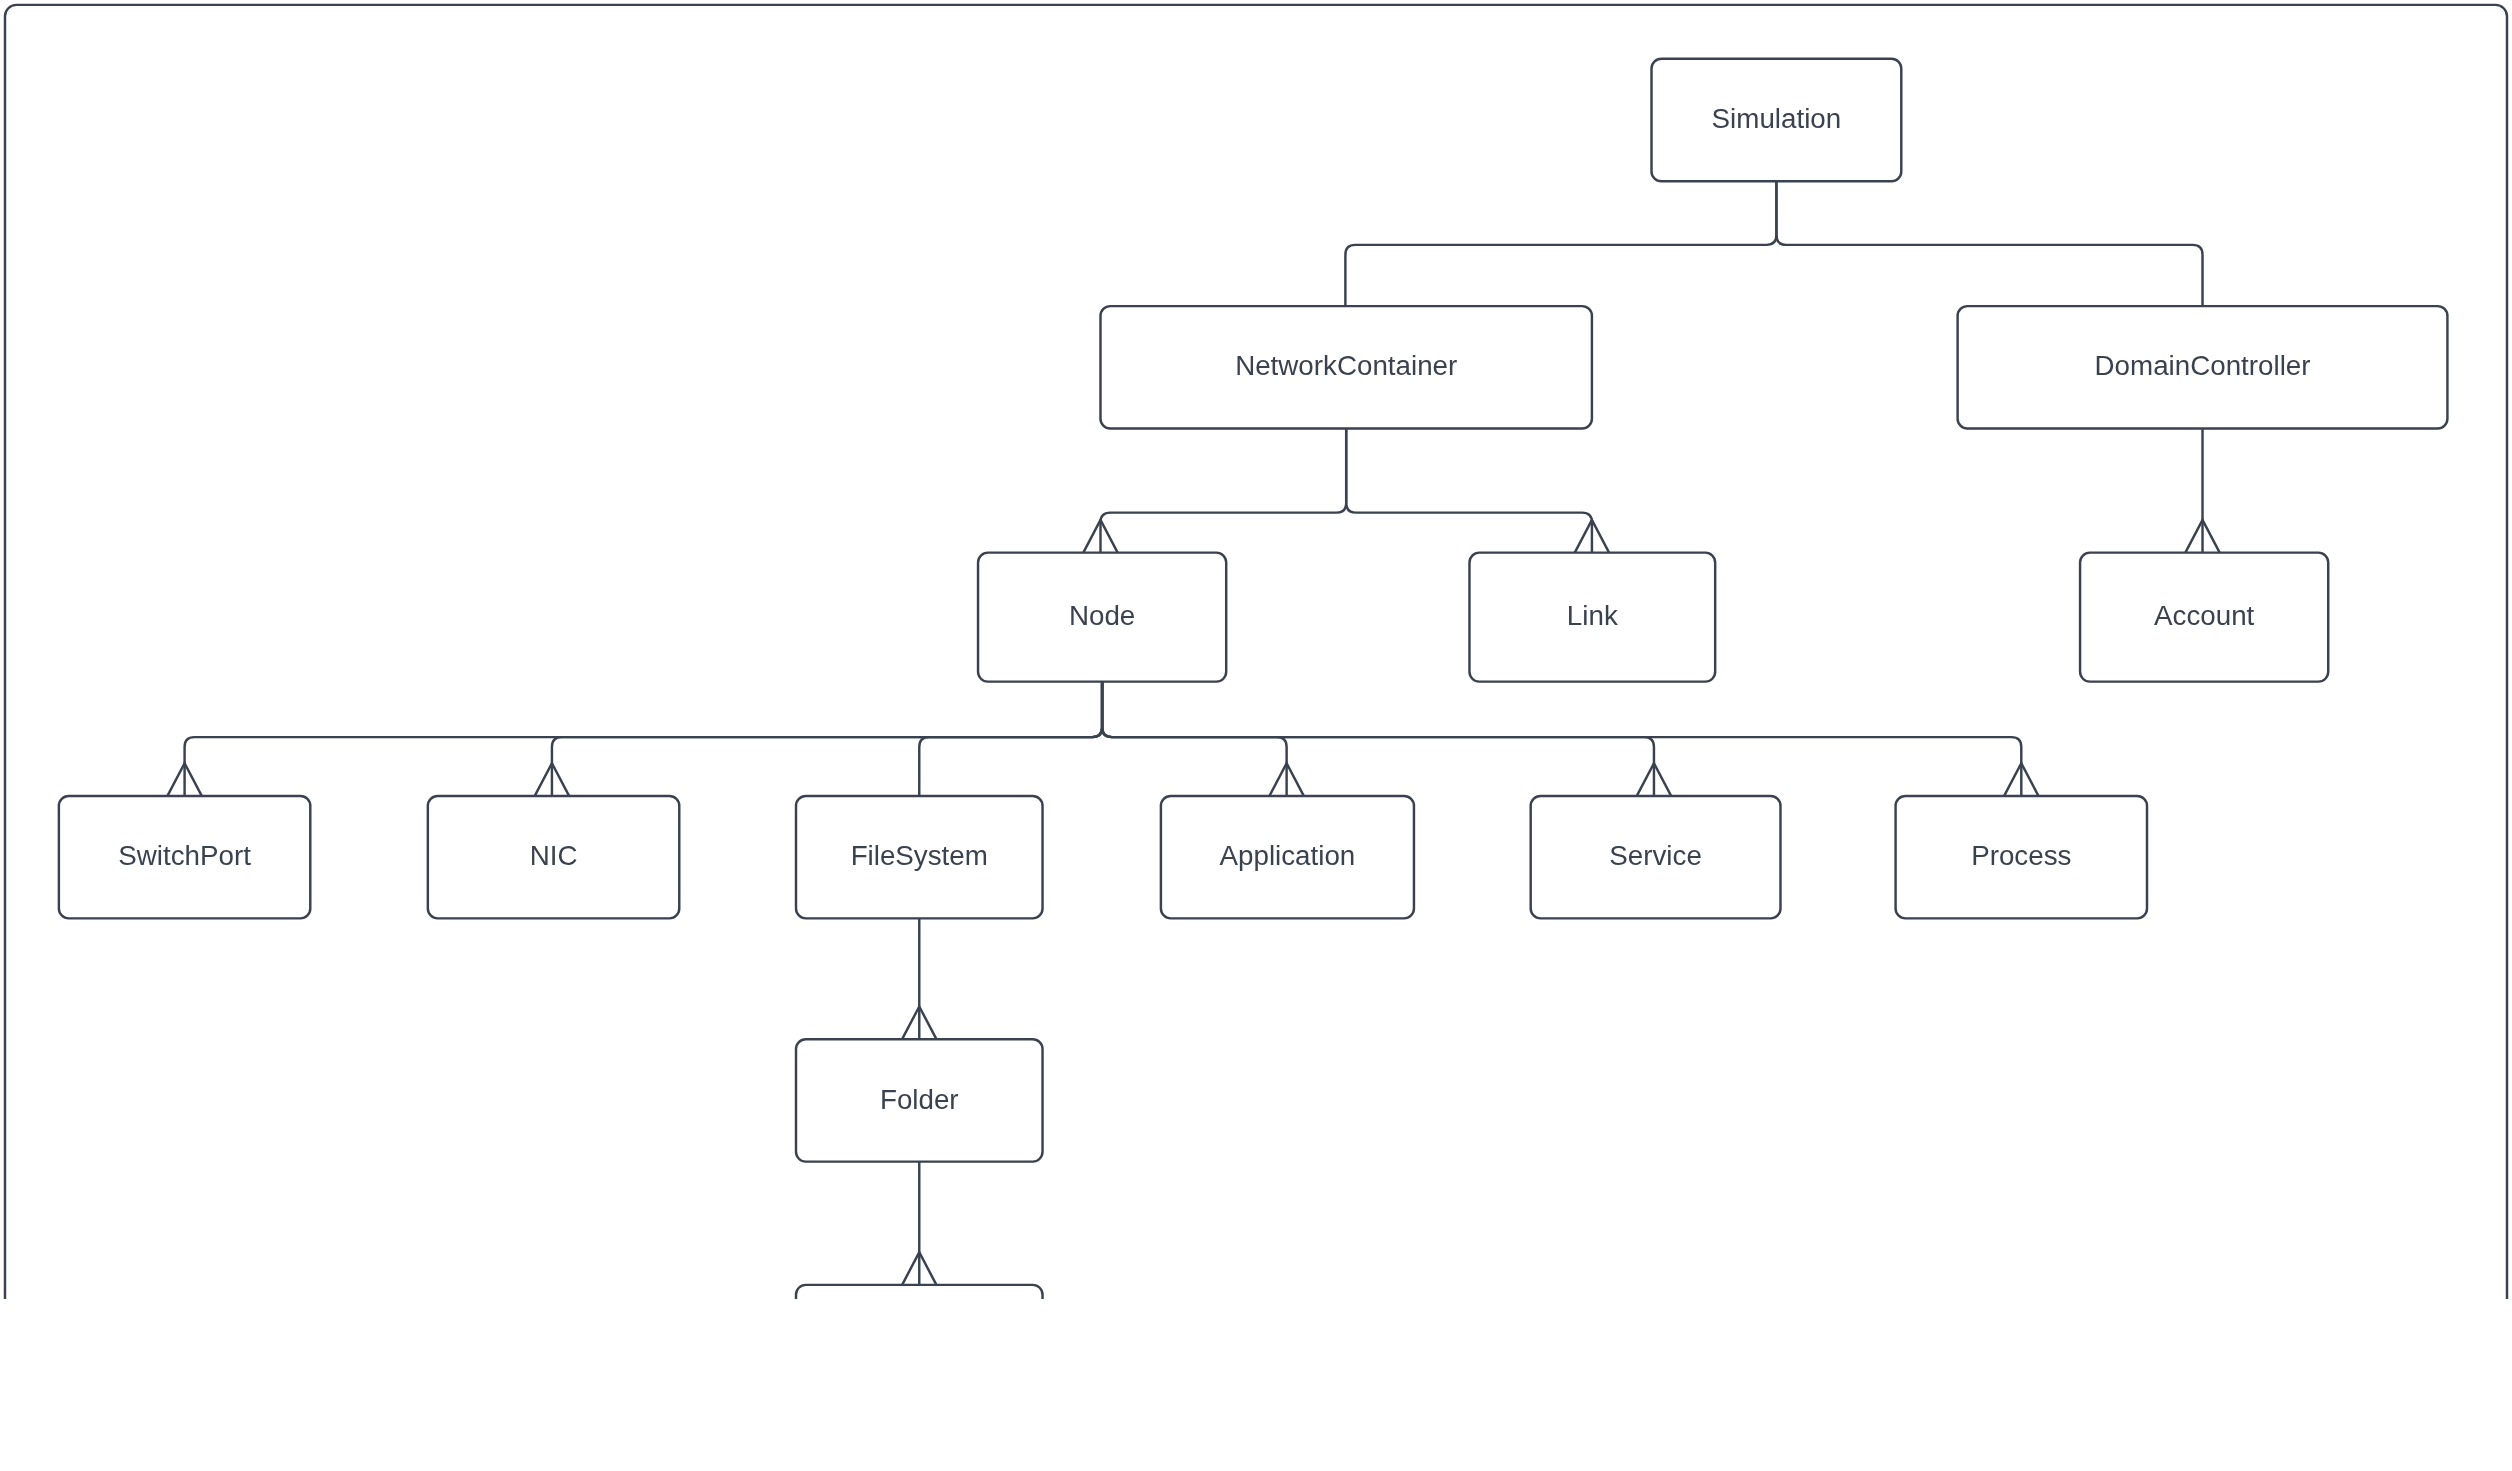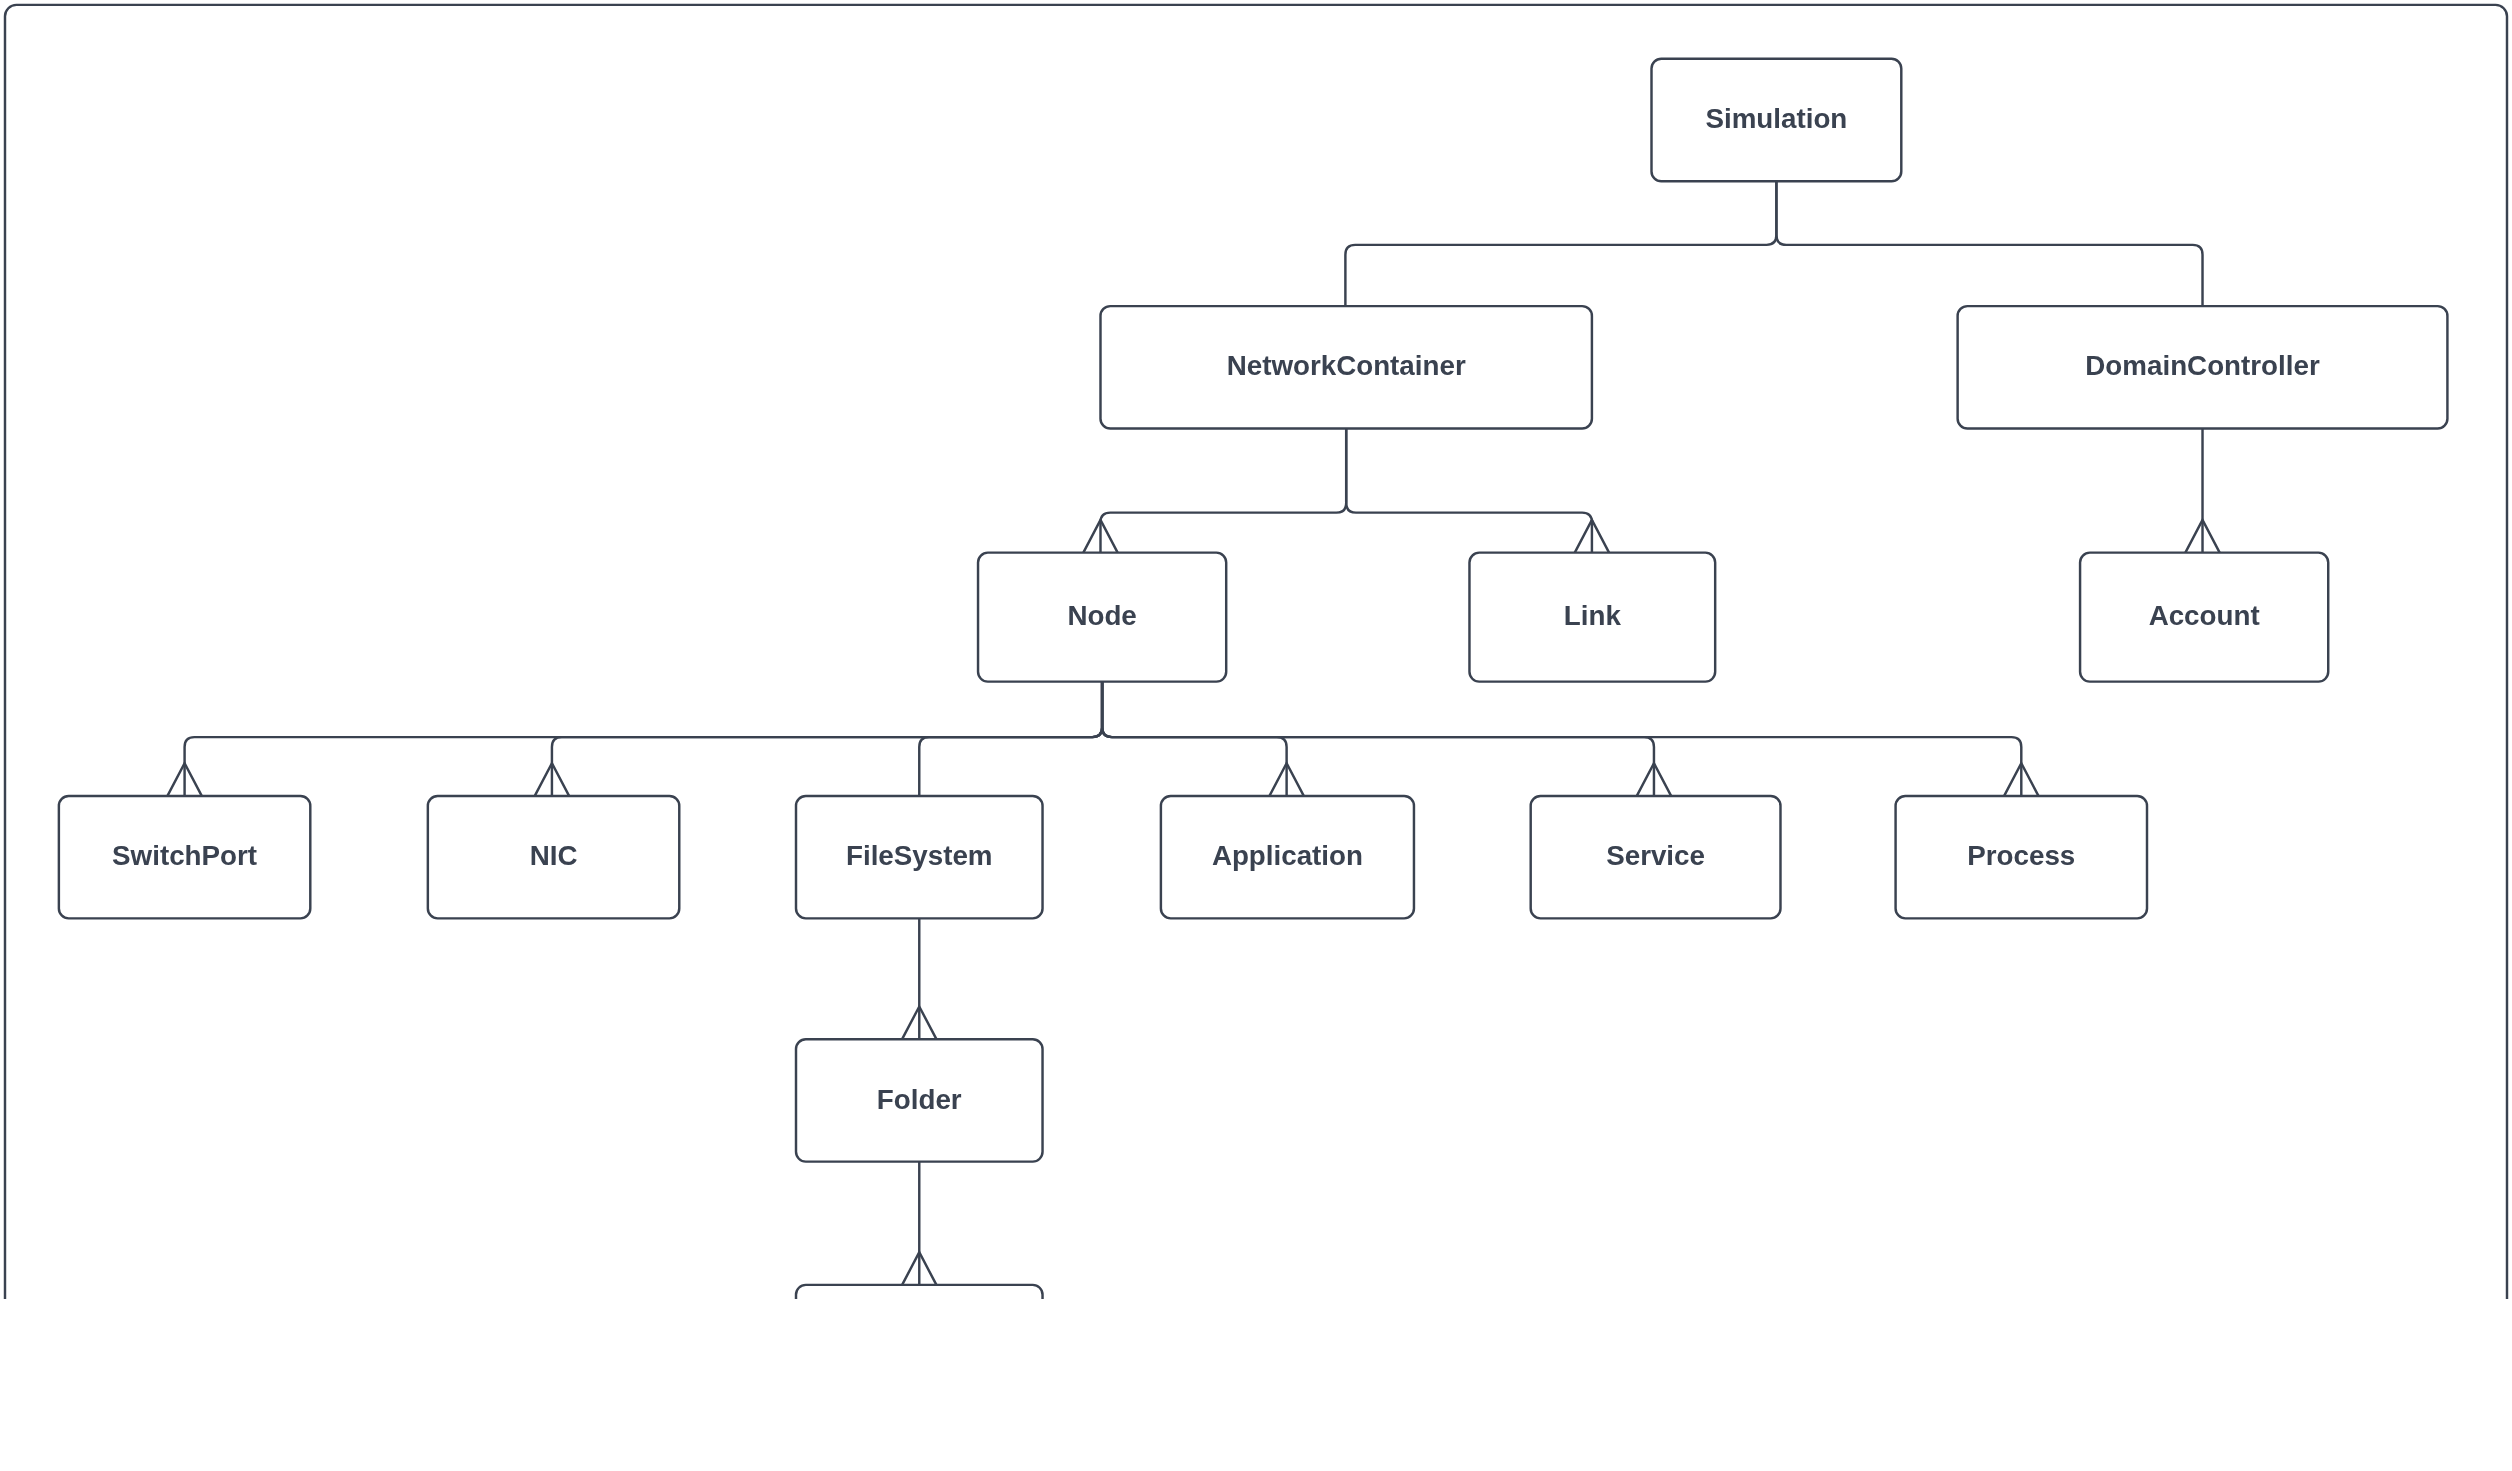--- a/index.html
+++ b/index.html
@@ -9,21 +9,20 @@
   }
   body {
     font-family: "Liberation Sans", sans-serif;
   }
   #canvas {
     position: relative;
     width: 2512px;
     height: 1299px;
     background: #ffffff;
     overflow: hidden;
-    font-weight: bold;
   }
   #diagram-svg {
     position: absolute;
     top: 0;
     left: 0;
     width: 2512px;
     height: 1471px;
   }
   .page-frame {
     fill: #ffffff;

